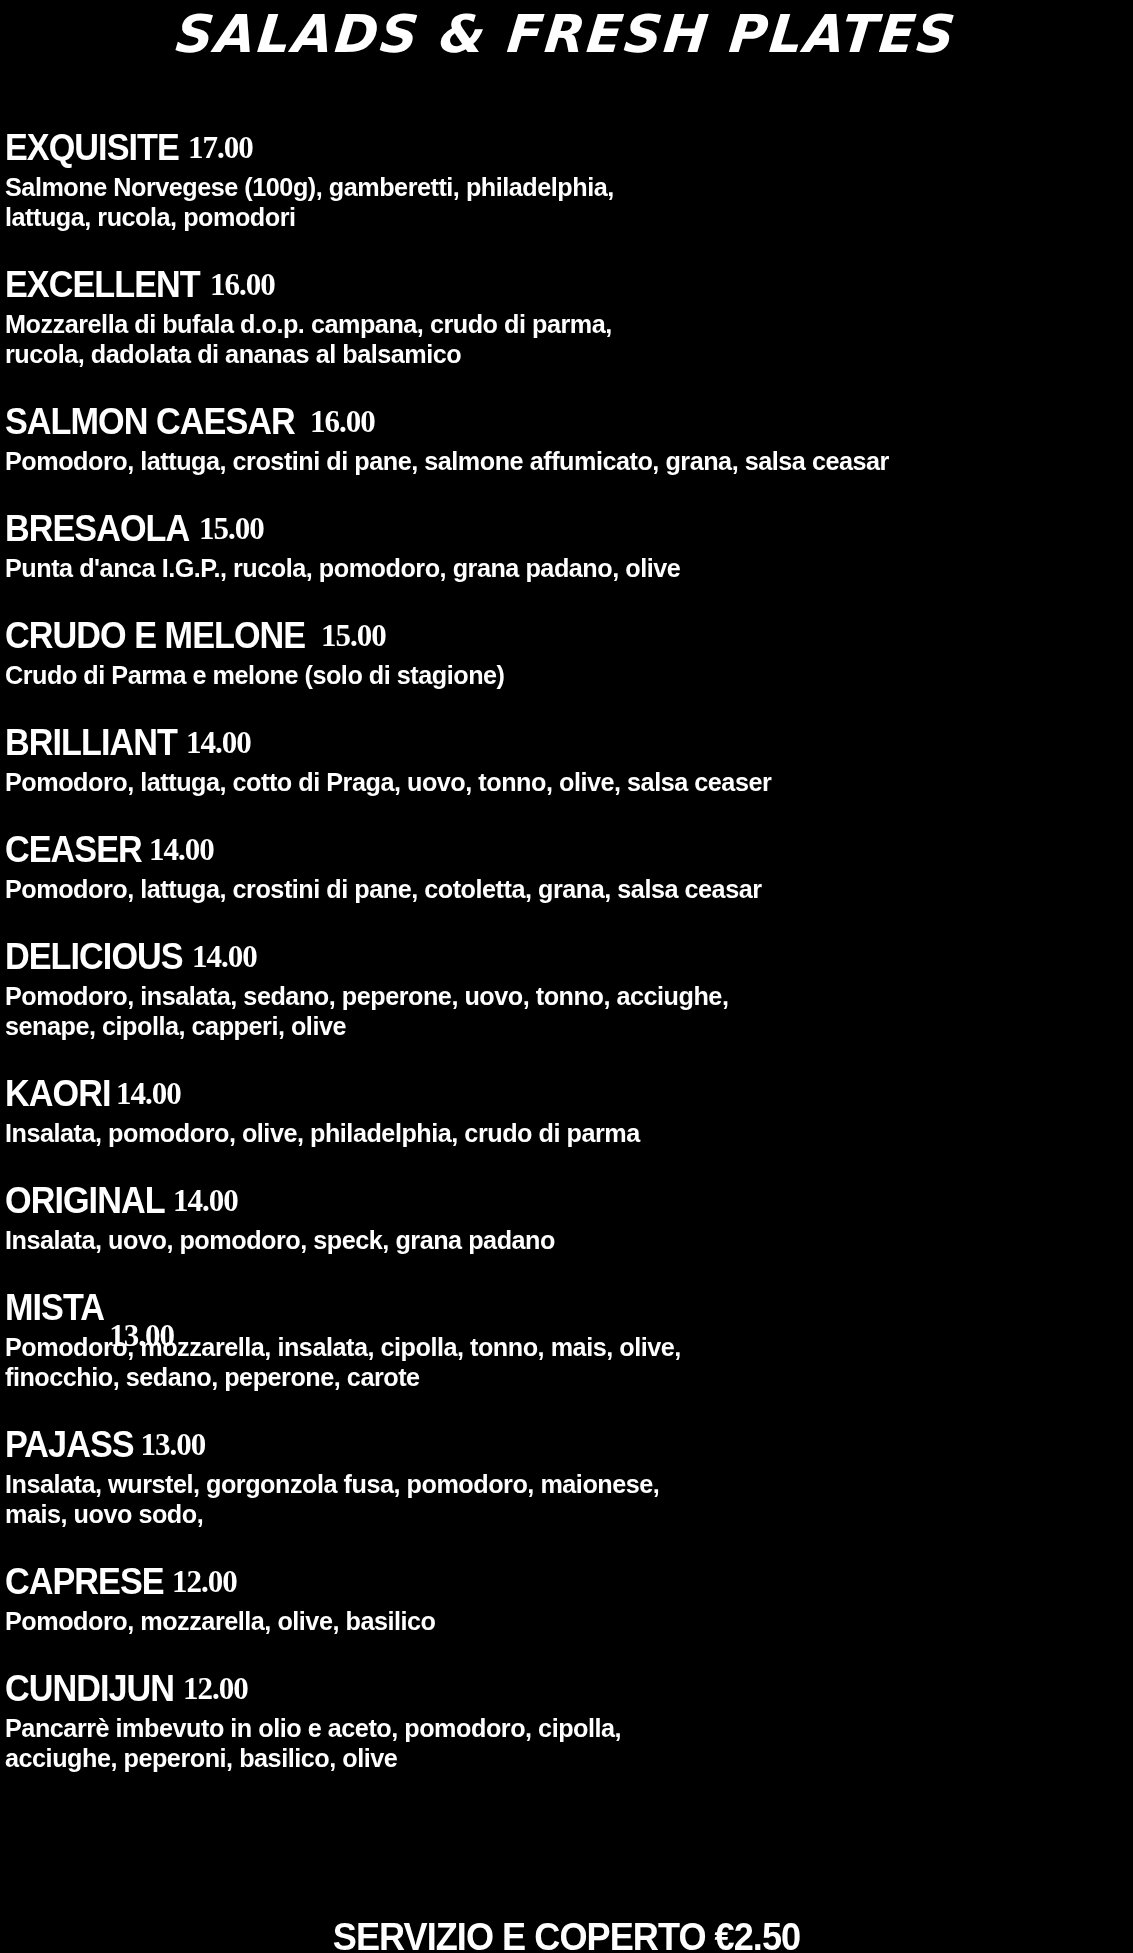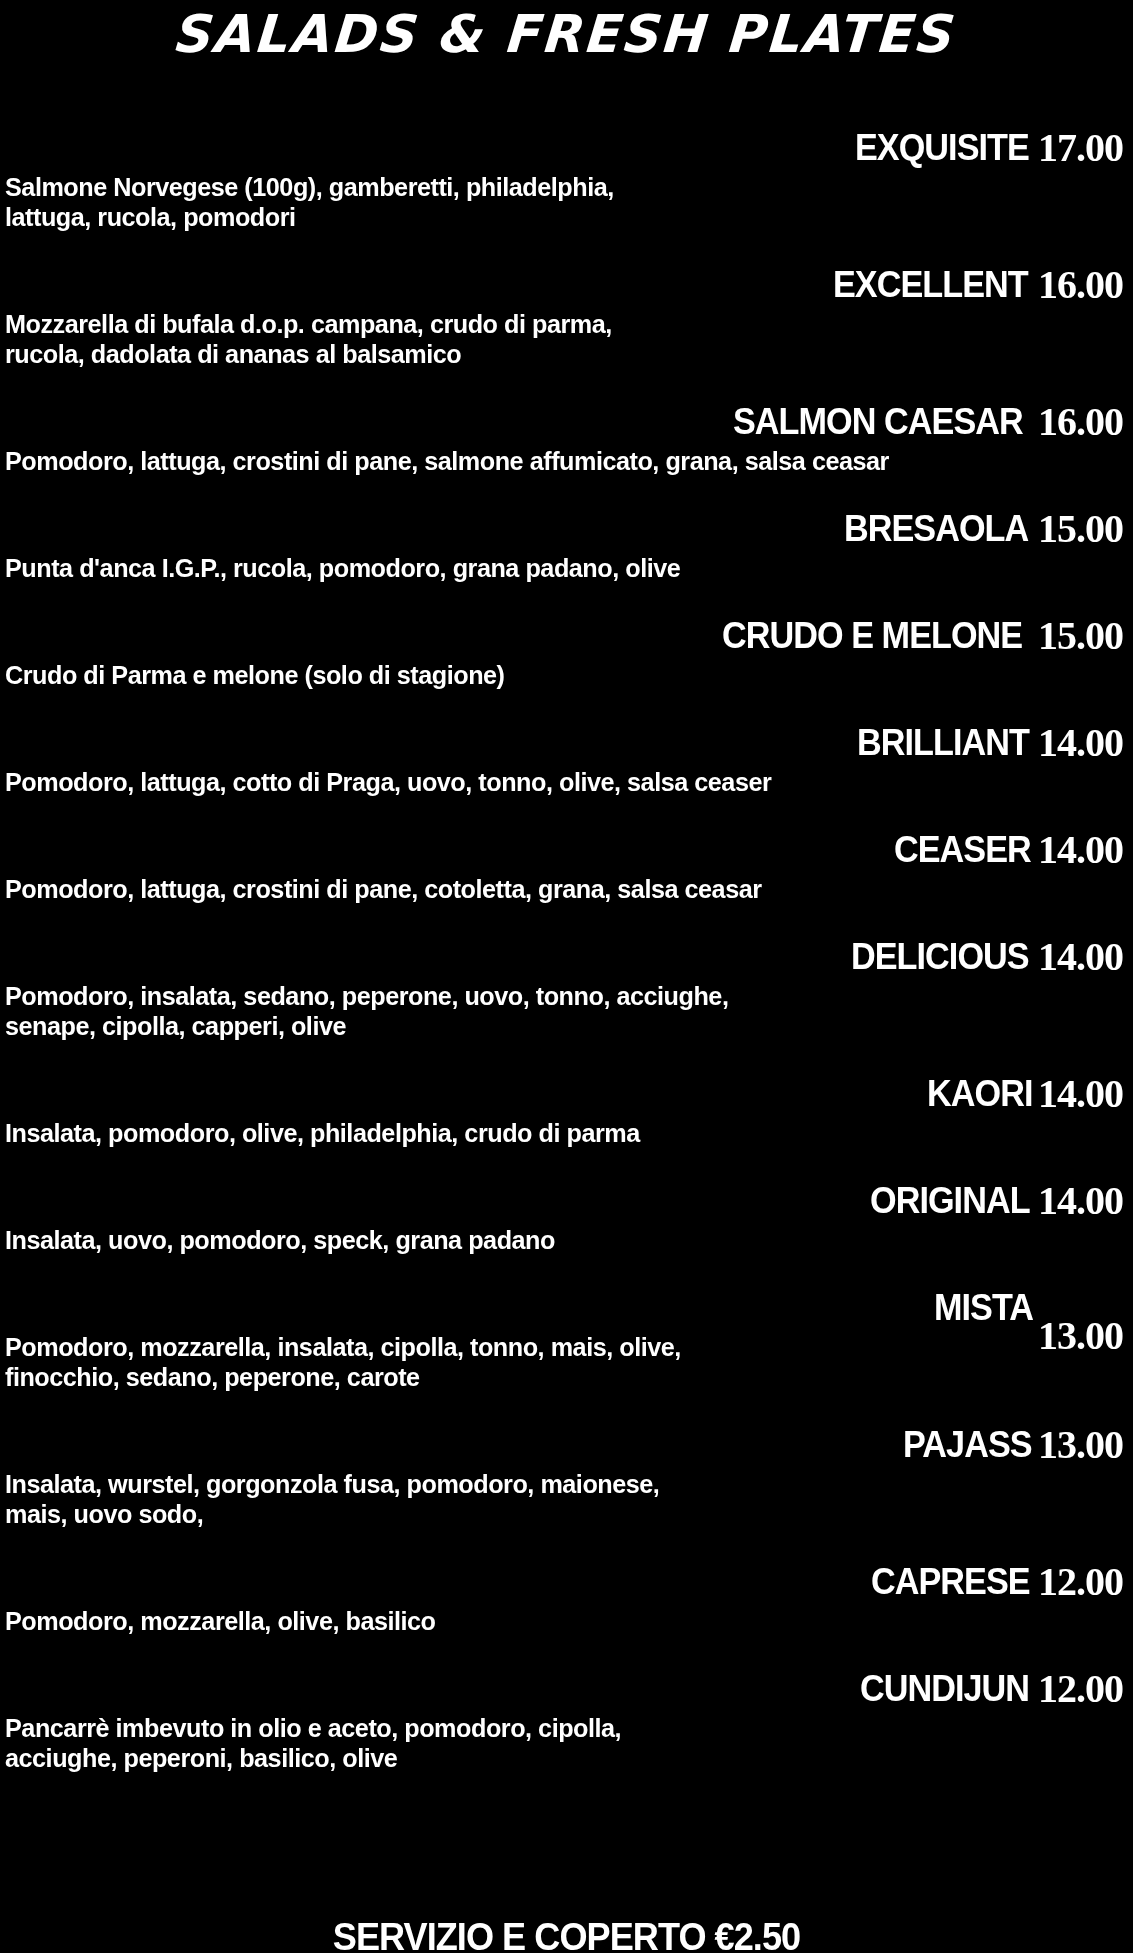--- a/index.html
+++ b/index.html
@@ -34,35 +34,35 @@
     white-space: nowrap;
   }
   .menu {
     padding: 0 10px 0 5px;
   }
   .menu-item {
     margin-bottom: 33px;
   }
   .name-row {
     display: flex;
-    justify-content: flex-end;
+    justify-content: flex-start;
     align-items: flex-start;
   }
   .item-name {
     font-size: 36px;
     font-weight: bold;
     letter-spacing: -1px;
     line-height: 40px;
     transform: scaleX(0.95);
     transform-origin: left center;
     white-space: nowrap;
   }
   .item-price {
     font-family: "Liberation Serif", serif;
-    font-size: 40px;
+    font-size: 31px;
     font-weight: bold;
     line-height: 34px;
     margin-top: 3px;
     letter-spacing: -1px;
     white-space: nowrap;
   }
   .item-price.price-low {
     position: relative;
     top: 28px;
   }

